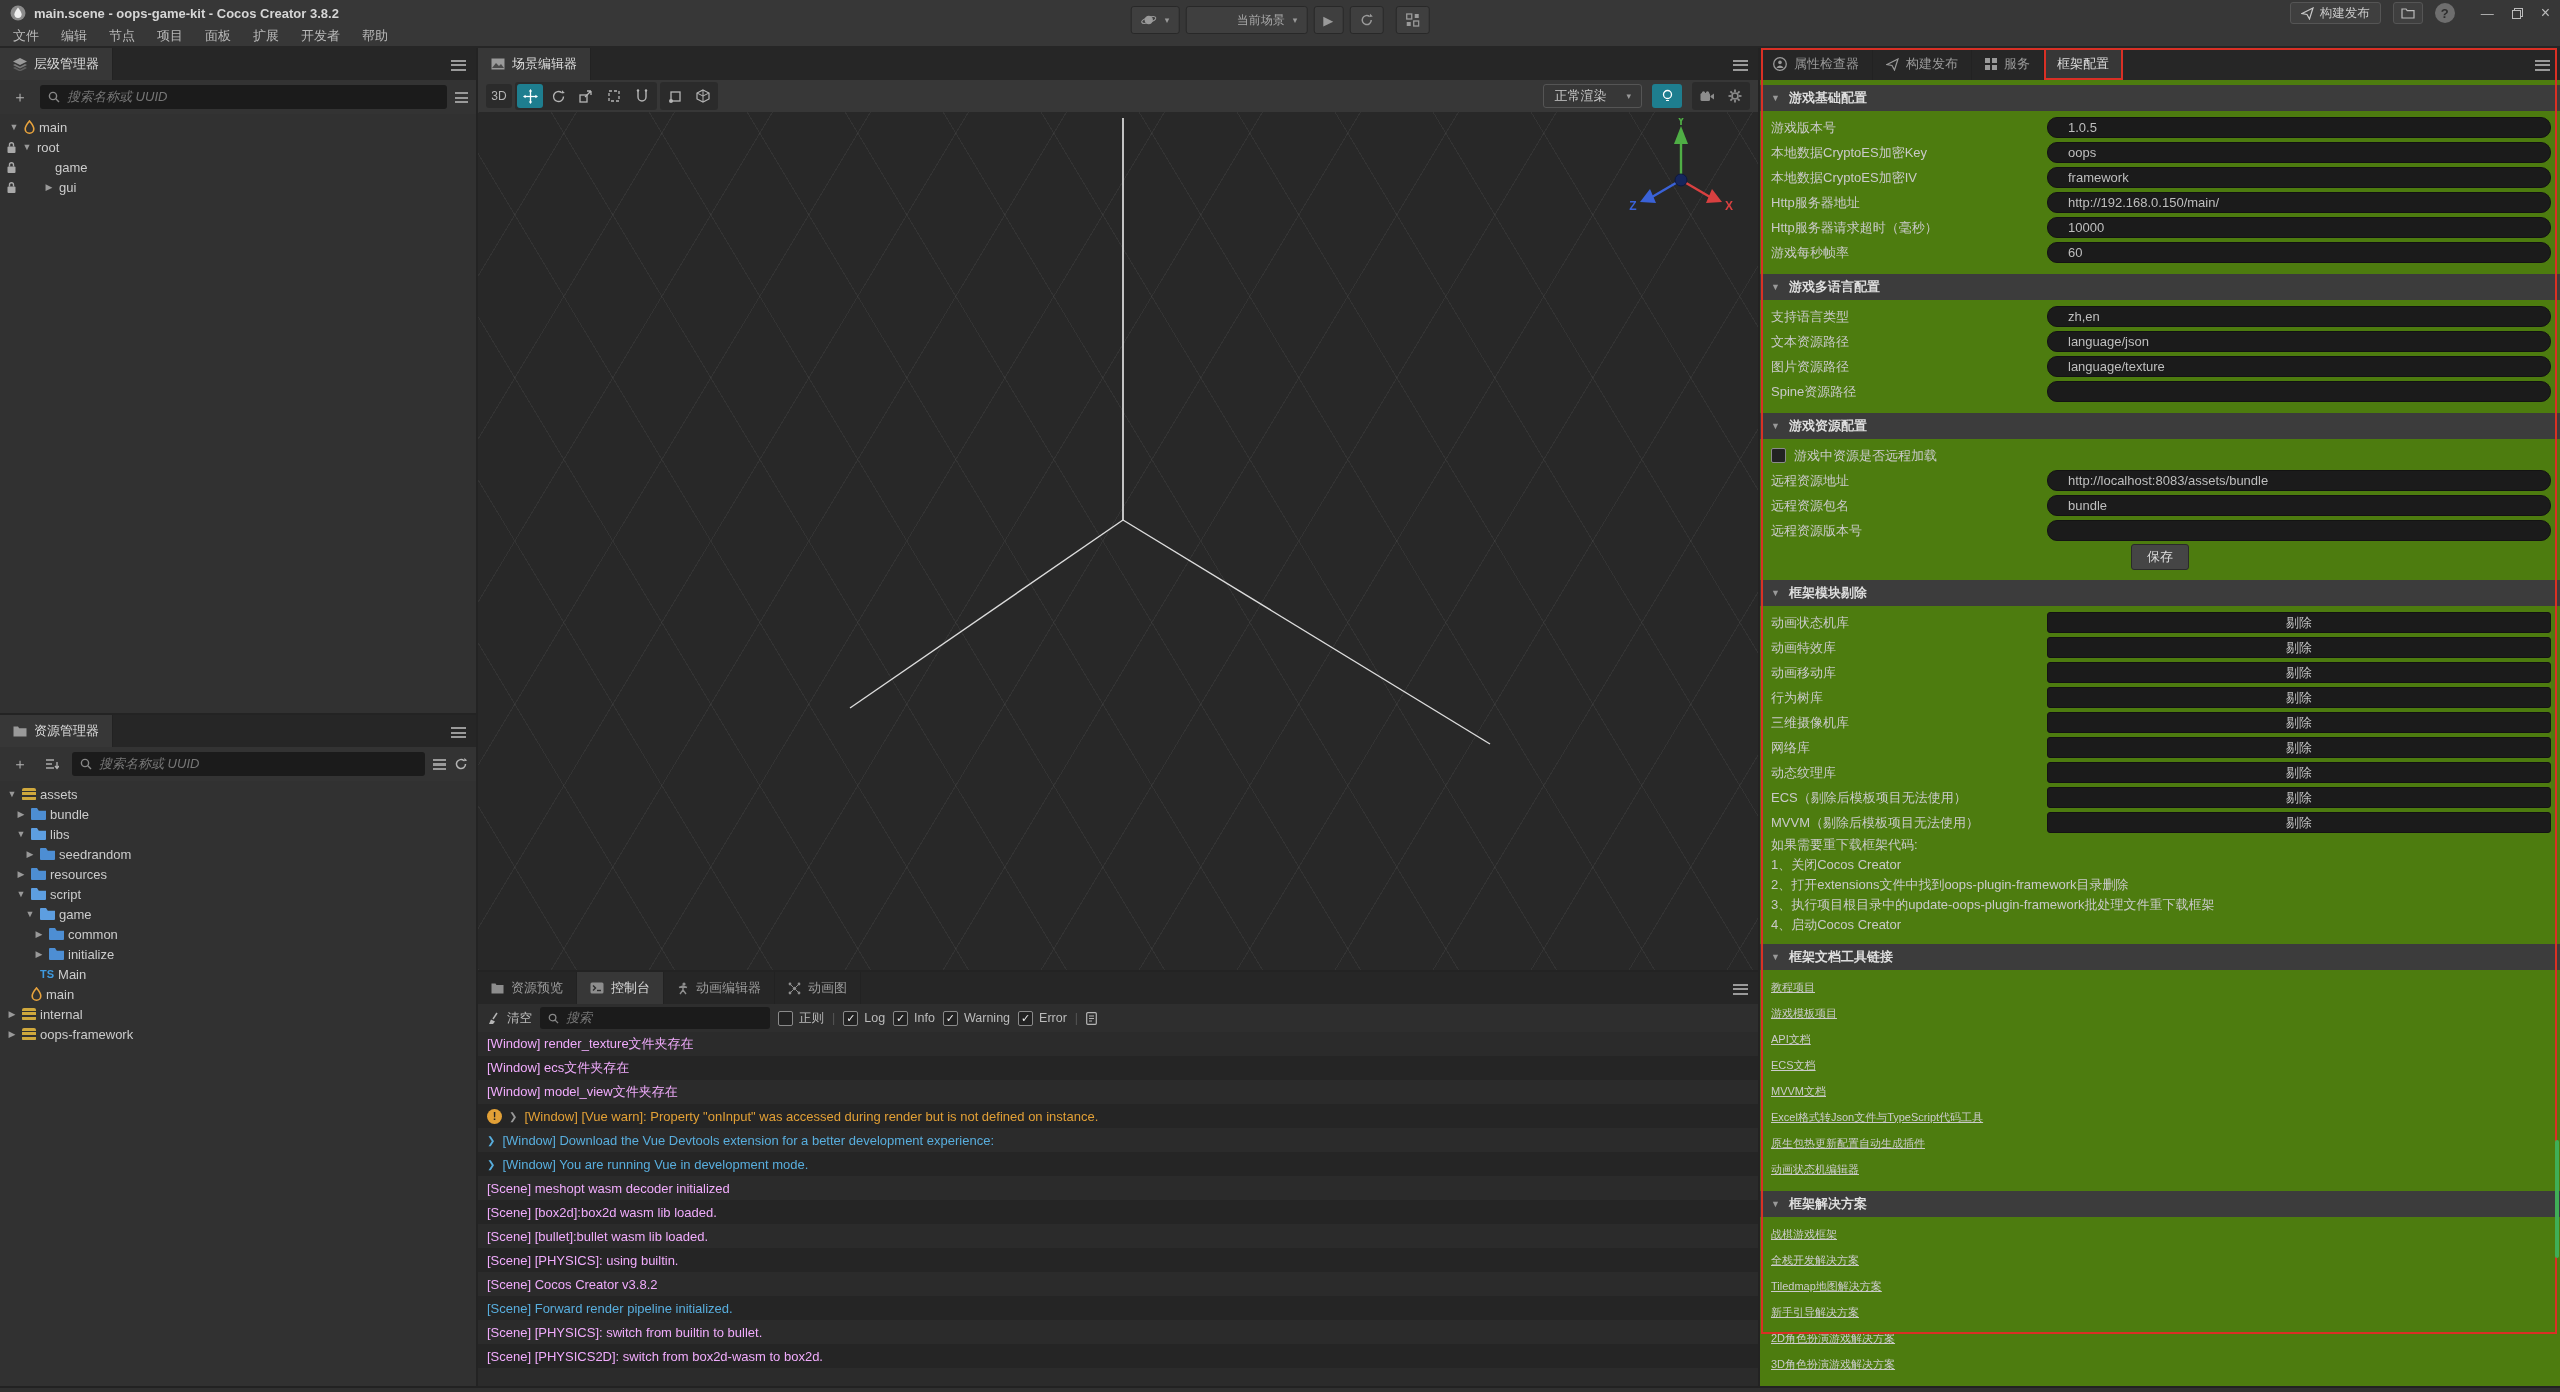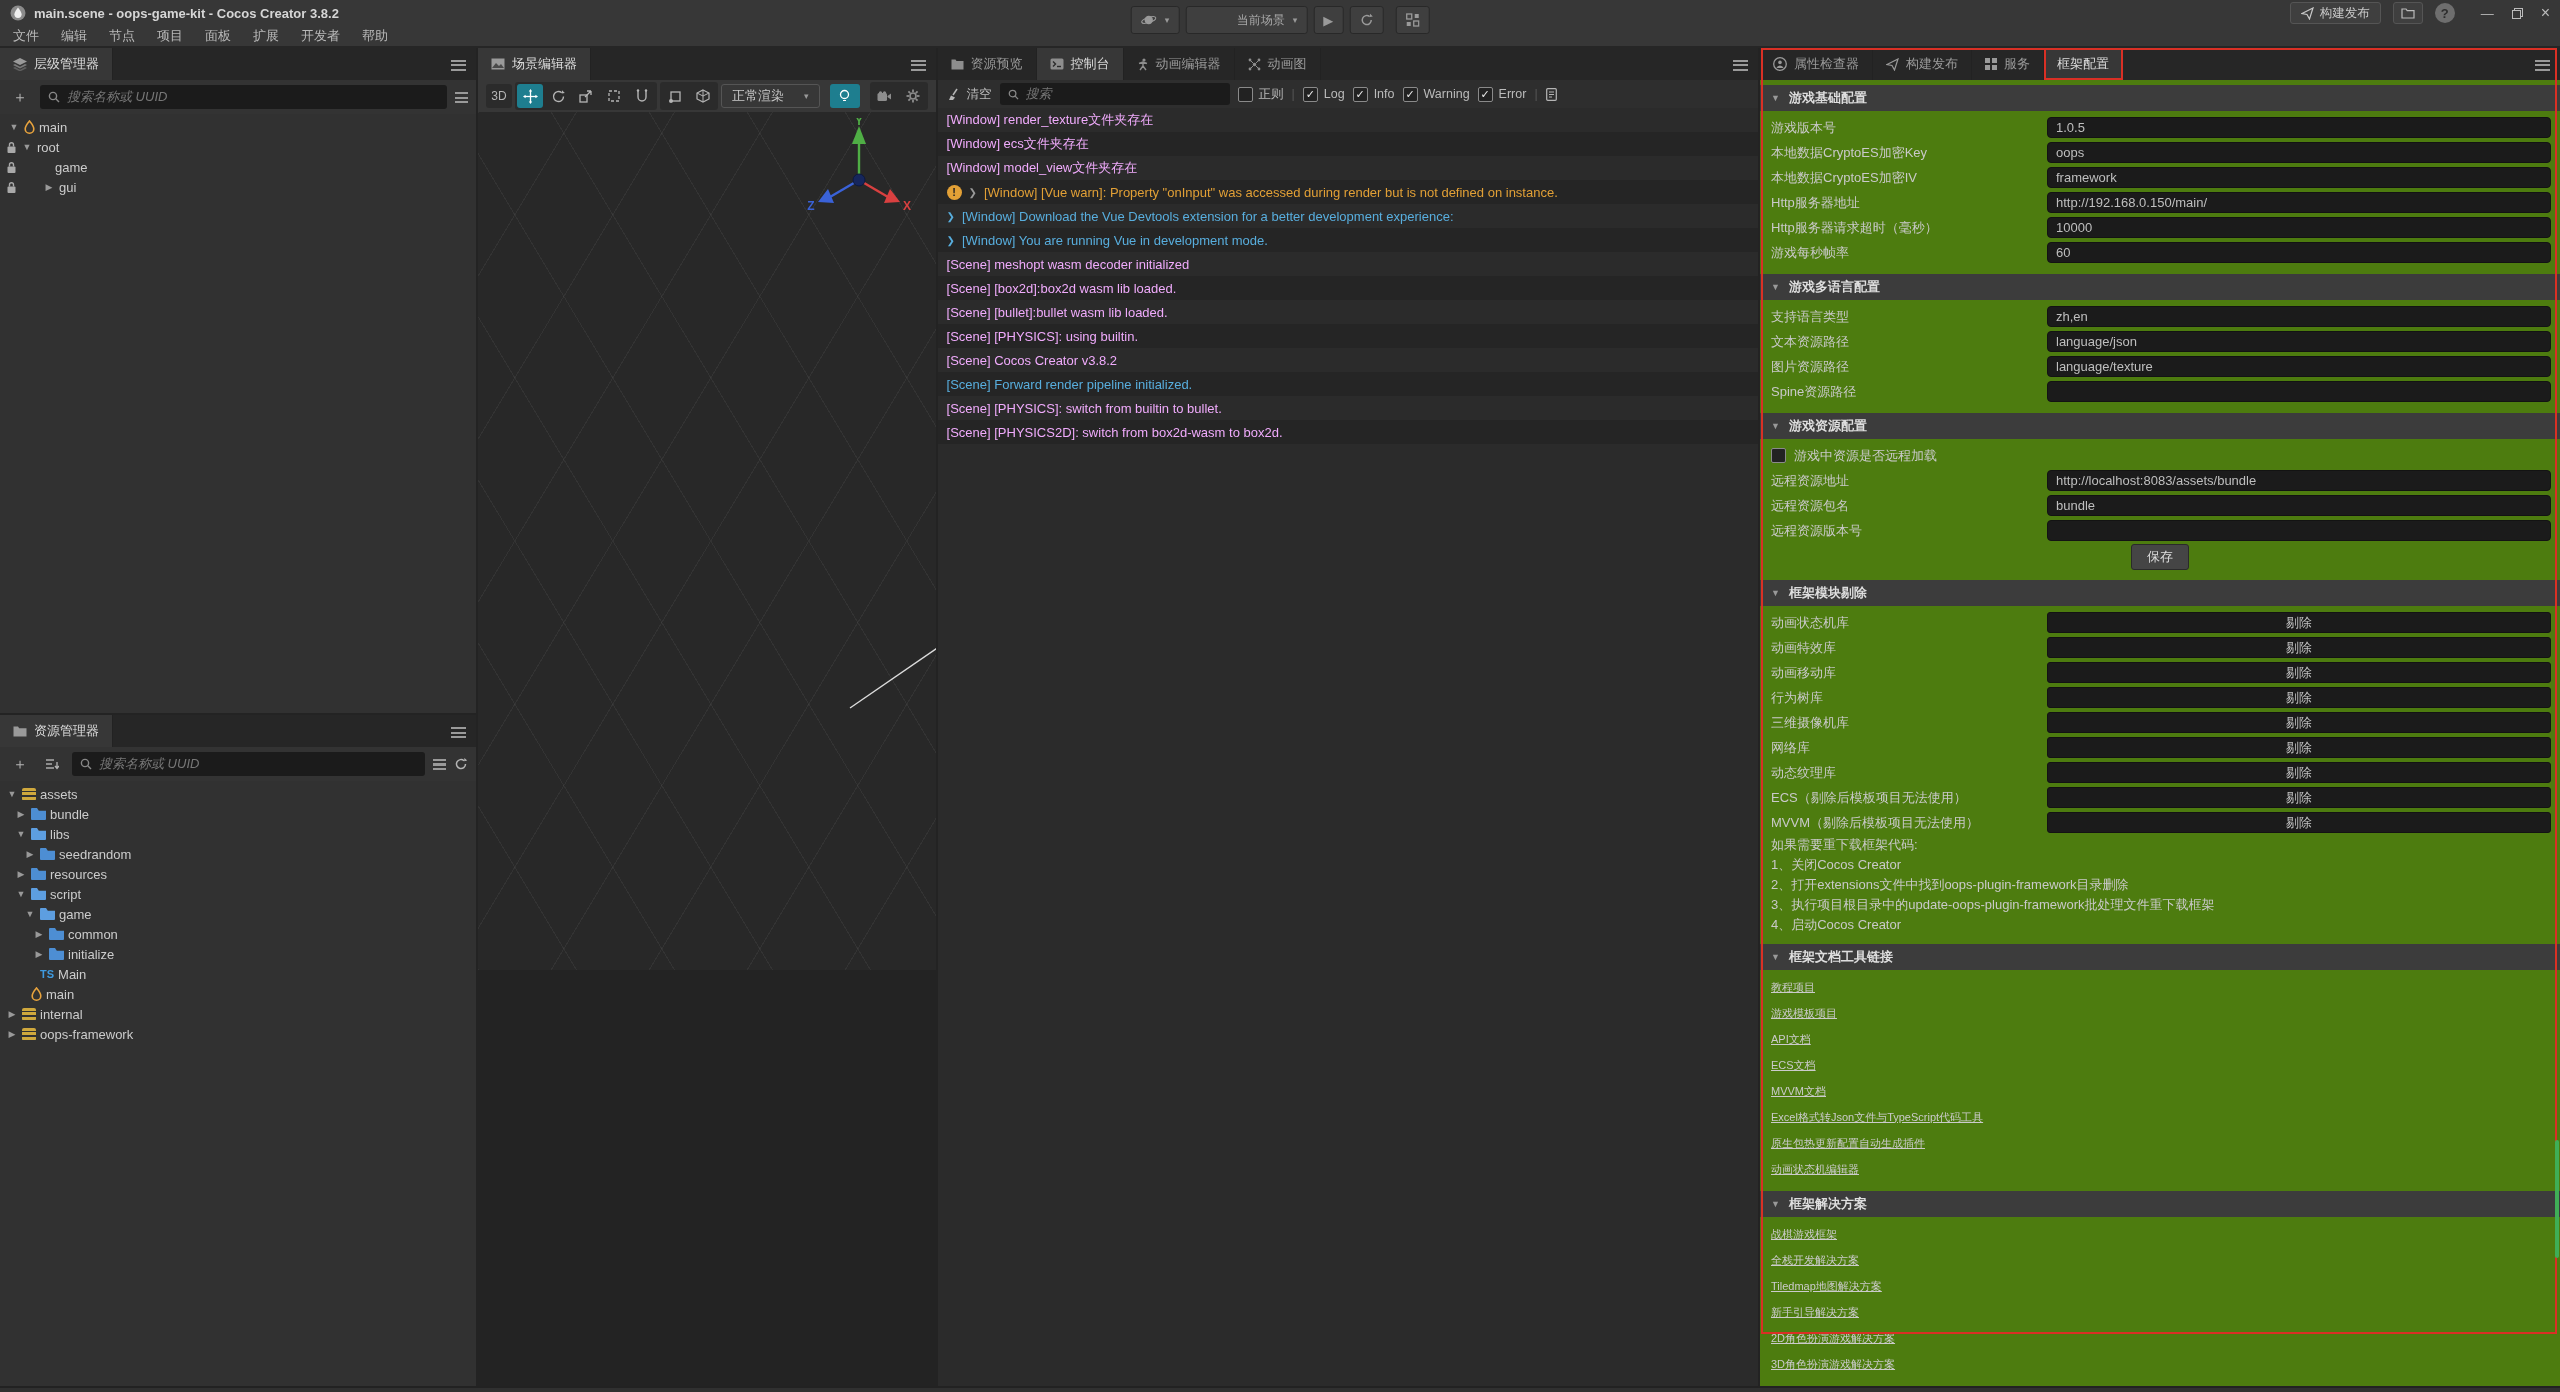--- a/index.html
+++ b/index.html
@@ -21,21 +21,21 @@
 .help-btn{width:20px;height:20px;border-radius:50%;background:#6e6e6e;color:#2d2d2d;font-weight:bold;display:inline-flex;align-items:center;justify-content:center;border:none;font-size:13px;}
 .win-controls{display:flex;align-items:center;gap:18px;margin-left:14px;color:#bbb;}
 .win-controls span{font-size:13px;}
 .wc-max{position:relative;width:11px;height:11px;display:inline-block;}
 .wc-max i{position:absolute;border:1.5px solid #bbb;width:9px;height:9px;display:block;}
 .wc-max i:first-child{left:2px;top:0;}
 .wc-max i:last-child{left:0;top:2px;background:#373737;}
 
 .main{flex:1;display:flex;gap:2px;background:#232323;padding-top:0;}
 .col-left{width:476px;display:flex;flex-direction:column;gap:2px;flex:none;}
-.col-center{width:1280px;display:flex;flex-direction:row;gap:2px;flex:none;}
+.col-center{width:1280px;display:flex;flex-direction:column;gap:2px;flex:none;}
 .col-right{flex:1;position:relative;background:#4d7c0f;display:flex;flex-direction:column;overflow:hidden;}
 .panel{background:#333;display:flex;flex-direction:column;overflow:hidden;}
 .p-hierarchy{height:665px;flex:none;}
 .p-assets{flex:1;}
 .p-scene{height:922px;flex:none;position:relative;}
 .p-console{flex:1;}
 
 .tabbar{height:32px;background:#262626;display:flex;align-items:stretch;flex:none;position:relative;}
 .tab{display:flex;align-items:center;gap:7px;padding:0 13px;color:#9a9a9a;font-size:13px;border-right:1px solid #222;}
 .tab.active{background:#373737;color:#ddd;}
@@ -84,21 +84,21 @@
 .lchev{color:#999;font-size:10px;}
 .lrow.info .lchev{color:#58aede;}
 .wicon{width:15px;height:15px;border-radius:50%;background:#e2a036;color:#222;font-weight:bold;font-size:11px;display:inline-flex;align-items:center;justify-content:center;flex:none;}
 
 .insp-body{flex:1;padding-top:5px;overflow:hidden;}
 .sec{margin-bottom:9px;}
 .sec-h{height:26px;background:#3c3c3c;display:flex;align-items:center;gap:9px;padding:0 11px;color:#dedede;font-weight:bold;font-size:13px;margin-bottom:4px;}
 .sec-h .chev{width:auto;}
 .frow{height:25px;display:flex;align-items:center;padding:0 9px 0 11px;gap:4px;}
 .flabel{width:272px;flex:none;color:#c9c9c9;font-size:13px;white-space:nowrap;overflow:hidden;}
-.fvalue{flex:1;height:21px;background:#1b1b1b;border:1px solid #131313;border-radius:4px;display:flex;align-items:center;padding:0 8px;color:#bfbfbf;font-size:13px;}
+.fvalue{flex:1;height:21px;background:#1b1b1b;border:1px solid #131313;border-radius:10px;display:flex;align-items:center;padding:0 20px;color:#bfbfbf;font-size:13px;}
 .fbtn{flex:1;height:21px;background:#1b1b1b;border:1px solid #131313;border-radius:3px;display:flex;align-items:center;justify-content:center;color:#c4c4c4;font-size:13px;}
 .cbrow{height:25px;display:flex;align-items:center;gap:8px;padding:0 11px;color:#c9c9c9;}
 .note{height:20px;display:flex;align-items:center;padding:0 11px;color:#c9c9c9;font-size:13px;white-space:nowrap;}
 .lnkrow{height:26px;display:flex;align-items:center;padding:0 11px;}
 .lnk{color:#cbcbcb;font-size:11px;text-decoration:underline;cursor:pointer;}
 .saverow{height:28px;display:flex;align-items:center;justify-content:center;}
 .savebtn{padding:3px 15px;background:#454545;border:1px solid #2a2a2a;border-radius:3px;color:#ddd;font-size:13px;}
 .redbox{position:absolute;left:1px;top:0;right:3px;height:1286px;border:2px solid #d93025;pointer-events:none;z-index:20;}
 .tab-red{outline:2px solid #d93025;outline-offset:-2px;}
 .scroll-thumb{position:absolute;right:1px;top:1092px;width:4px;height:118px;background:#3fae57;border-radius:2px;z-index:25;}

